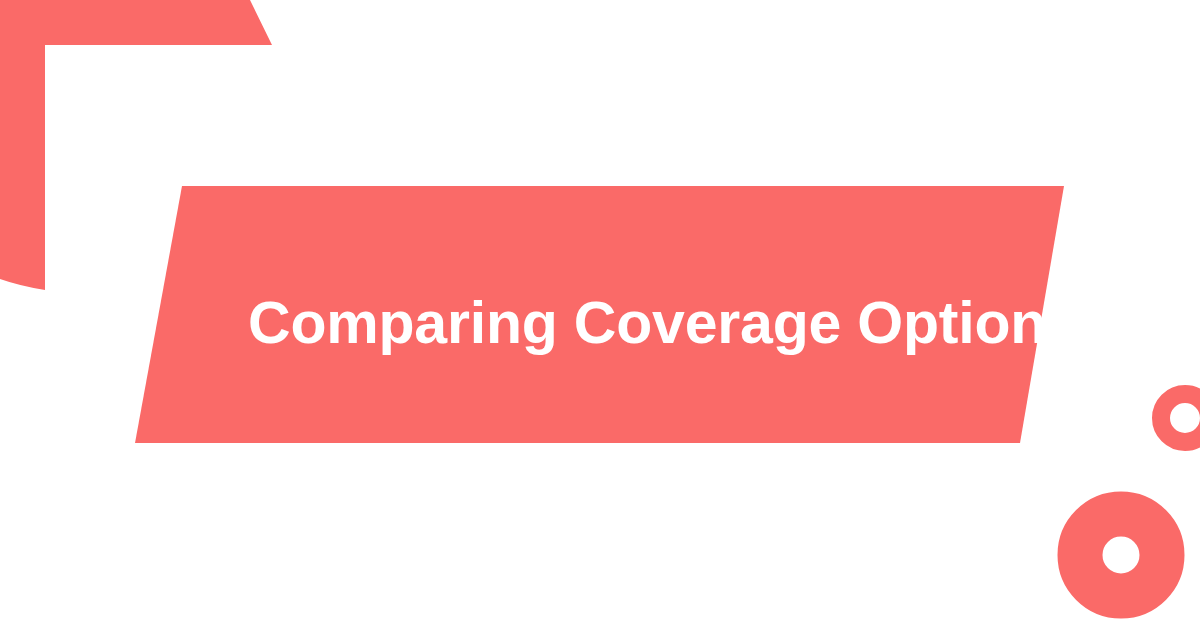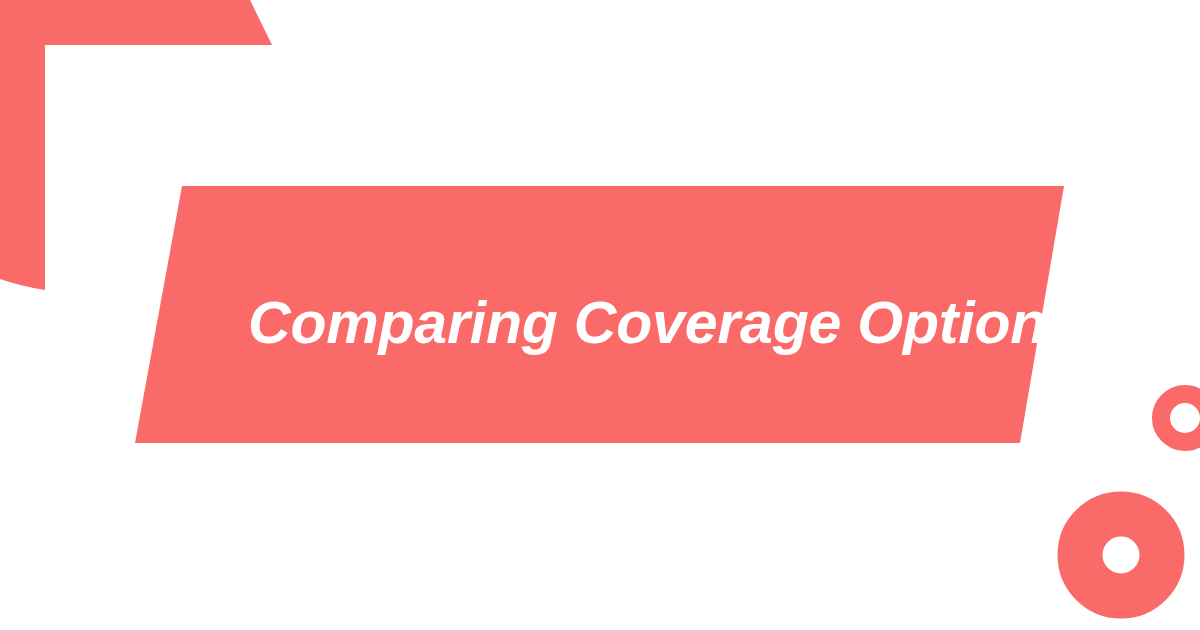--- a/index.html
+++ b/index.html
@@ -7,21 +7,20 @@
     padding: 0;
     background: #ffffff;
   }
   #canvas {
     position: relative;
     width: 1200px;
     height: 630px;
     background: #ffffff;
     overflow: hidden;
     font-family: "Liberation Sans", "DejaVu Sans", sans-serif;
-    font-style: italic;
   }
   .layer {
     position: absolute;
     top: 0;
     left: 0;
     width: 1200px;
     height: 630px;
   }
   #banner-text {
     position: absolute;

